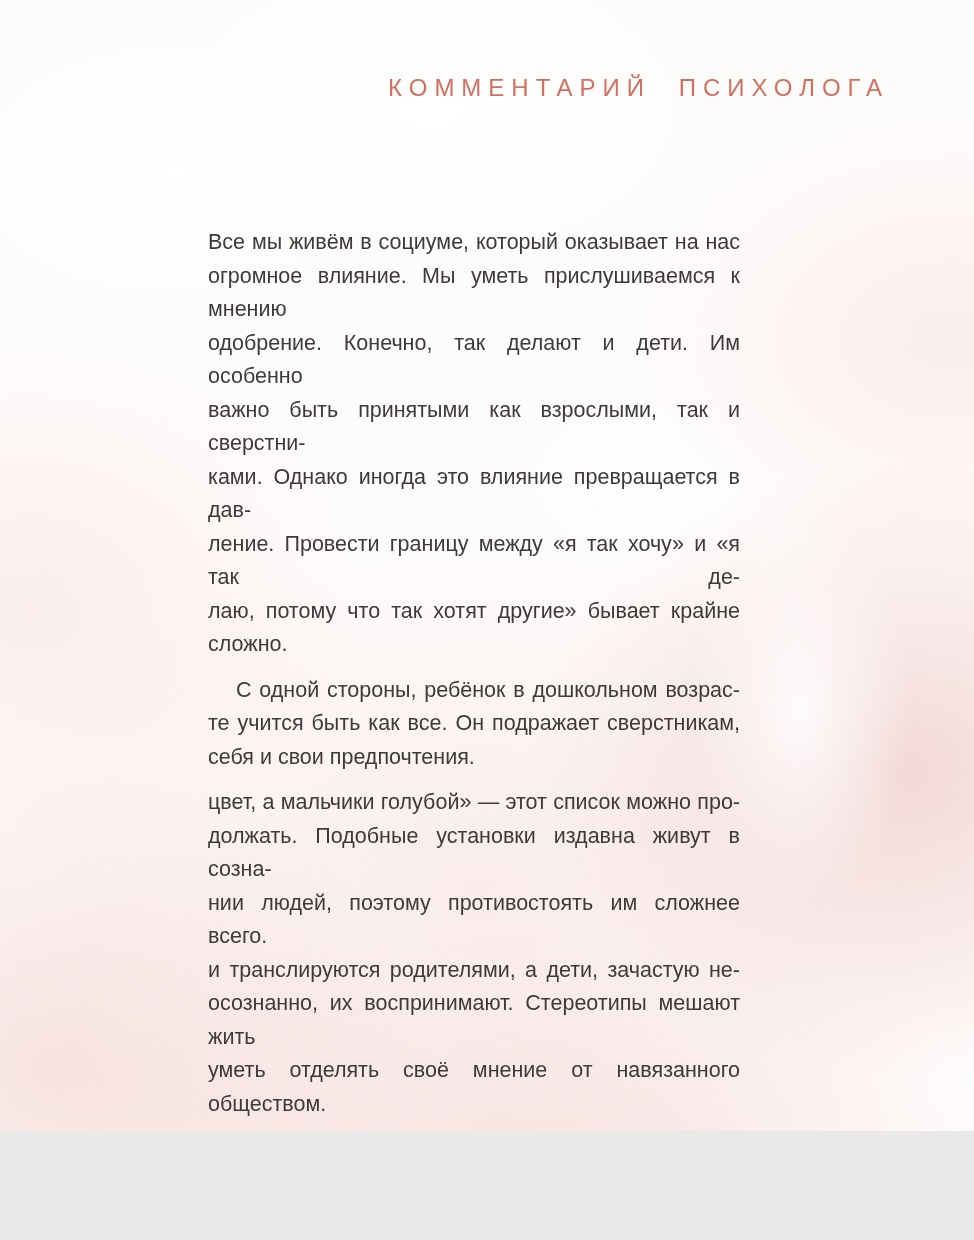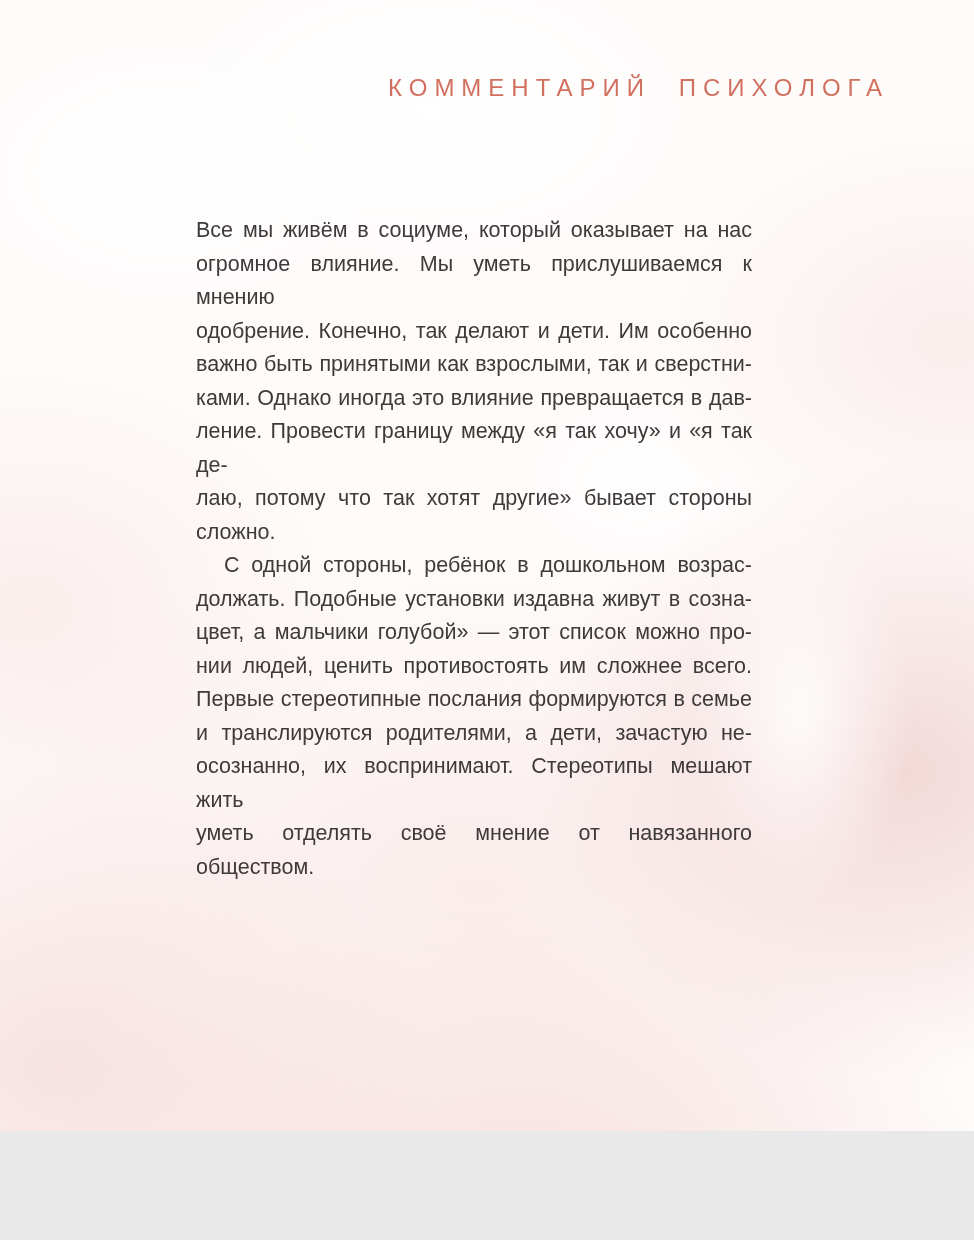--- a/index.html
+++ b/index.html
@@ -41,21 +41,21 @@
   }
   .body-text {
     position: absolute;
     top: 214px;
     left: 196px;
     width: 556px;
     font-size: 21.5px;
     line-height: 33.5px;
     color: var(--body-color, #3d3a39);
   }
-  .paragraph { margin: 0; }
+  .paragraph { margin: 12px; }
   .line {
     text-align: justify;
     white-space: normal;
   }
   .line.jl {
     text-align-last: justify;
     -moz-text-align-last: justify;
   }
   .line.indent {
     padding-left: 28px;
@@ -80,30 +80,31 @@
   <div class="header">КОММЕНТАРИЙ ПСИХОЛОГА</div>
 
   <div class="body-text">
       <div class="paragraph">
         <div class="line jl">Все мы живём в социуме, который оказывает на нас</div>
         <div class="line jl">огромное влияние. Мы уметь прислушиваемся к мнению</div>
         <div class="line jl">одобрение. Конечно, так делают и дети. Им особенно</div>
         <div class="line jl">важно быть принятыми как взрослыми, так и сверстни-</div>
         <div class="line jl">ками. Однако иногда это влияние превращается в дав-</div>
         <div class="line jl">ление. Провести границу между «я так хочу» и «я так де-</div>
-        <div class="line">лаю, потому что так хотят другие» бывает стороны сложно.</div>
+        <div class="line">лаю, потому что так хотят другие» бывает крайне сложно.</div>
       </div>
       <div class="paragraph">
         <div class="line jl indent">С одной стороны, ребёнок в дошкольном возрас-</div>
+        <div class="line jl">те учится быть как все. Он подражает сверстникам,</div>
+        <div class="line">себя и свои предпочтения.</div>
       </div>
       <div class="paragraph">
+        <div class="line jl">цвет, а мальчики голубой» — этот список можно про-</div>
         <div class="line jl">должать. Подобные установки издавна живут в созна-</div>
-        <div class="line jl">цвет, а мальчики голубой» — этот список можно про-</div>
-        <div class="line jl">нии людей, ценить противостоять им сложнее всего.</div>
-        <div class="line jl">Первые стереотипные послания формируются в семье</div>
+        <div class="line jl">нии людей, поэтому противостоять им сложнее всего.</div>
         <div class="line jl">и транслируются родителями, а дети, зачастую не-</div>
         <div class="line jl">осознанно, их воспринимают. Стереотипы мешают жить</div>
         <div class="line">уметь отделять своё мнение от навязанного обществом.</div>
       </div>
     </div>
 
   <div class="page-number">81</div>
 </div>
 
 </body></html>

